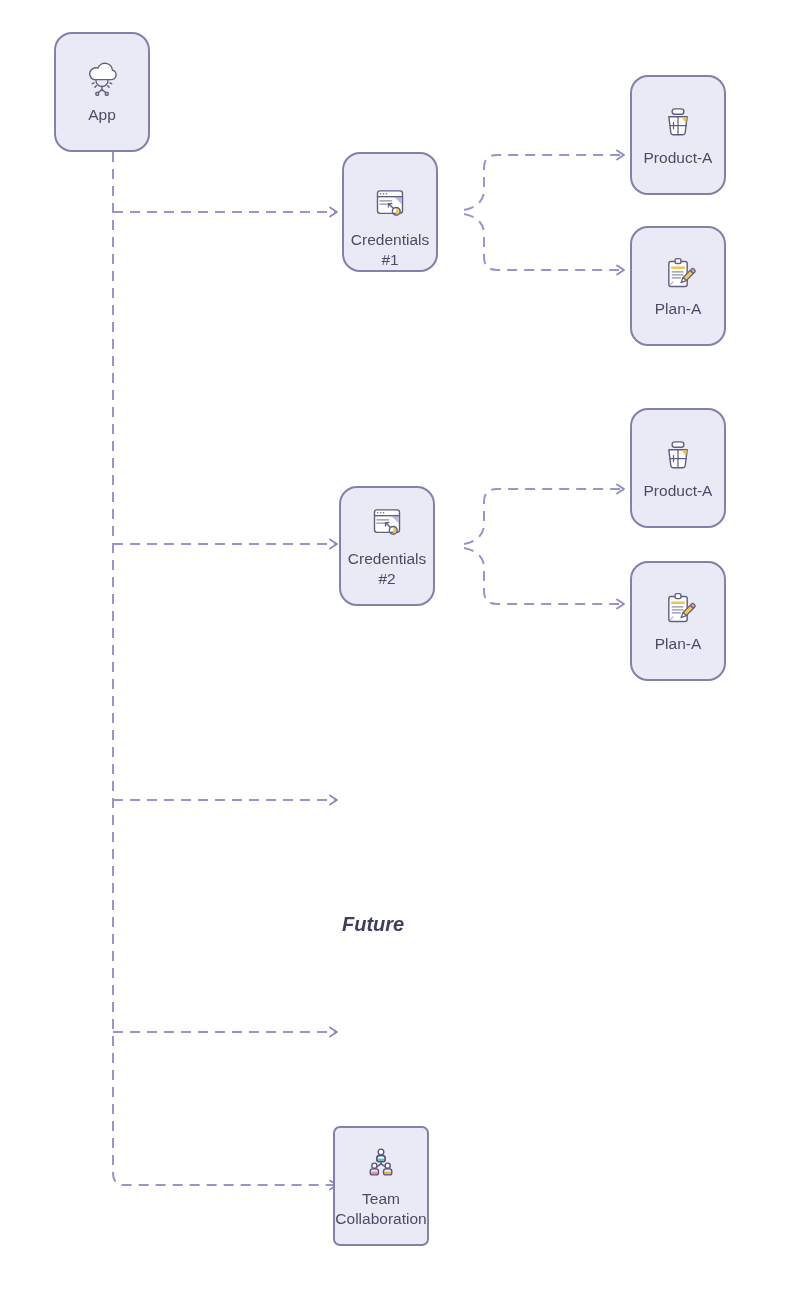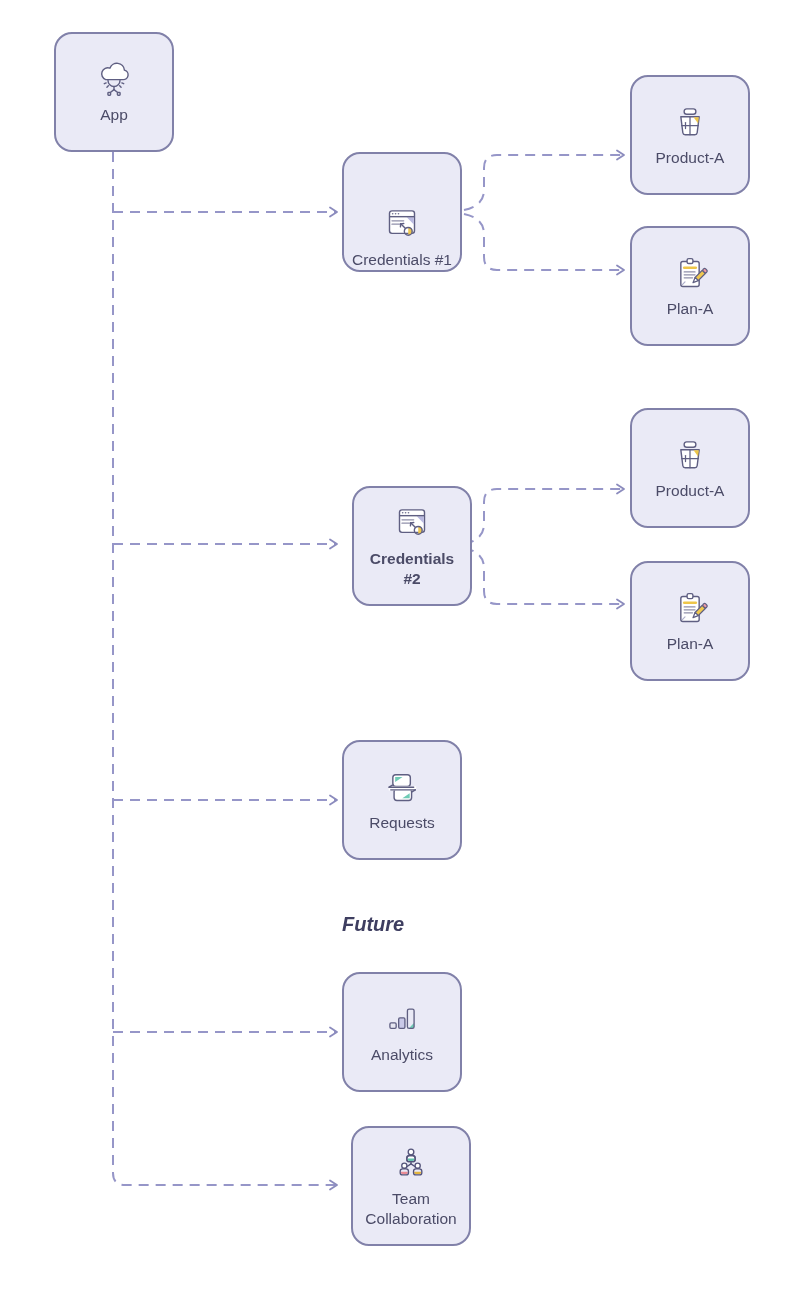--- a/index.html
+++ b/index.html
@@ -7,21 +7,21 @@
     position:relative;
     width:801px;height:1294px;
     background:#ffffff;
     font-family:"Liberation Sans","DejaVu Sans",sans-serif;
     overflow:hidden;
   }
   #edge-layer{position:absolute;left:0;top:0;width:801px;height:1294px;}
   .edge{fill:none;stroke:#9696c8;stroke-width:2;stroke-dasharray:10 7;}
   .node{
     position:absolute;
-    width:120px;height:120px;
+    width:96px;height:120px;
     box-sizing:border-box;
     background:#eaeaf6;
     border:2px solid #8181a9;
     border-radius:18px;
     display:flex;flex-direction:column;
     align-items:center;justify-content:center;
     gap:5px;
   }
   .node .icon{width:40px;height:40px;display:block;}
   .node .label{
@@ -37,26 +37,26 @@
     font-size:20px;
     font-style:italic;
     font-weight:bold;
     color:#3e3e60;
   }
   
   #node-app{left:54px;top:32px;}
   #node-credentials1{left:342px;top:152px;justify-content:flex-end;}
   #node-product-a1{left:630px;top:75px;}
   #node-plan-a1{left:630px;top:226px;}
-  #node-credentials2{left:352px;top:486px;font-weight:bold;}
+  #node-credentials2{left:339px;top:486px;}
   #node-product-a2{left:630px;top:408px;}
   #node-plan-a2{left:630px;top:561px;}
   #node-requests{left:342px;top:740px;}
   #node-analytics{left:342px;top:972px;}
-  #node-team{left:351px;top:1126px;}
+  #node-team{left:333px;top:1126px;border-radius:7px;}
 </style>
 </head>
 <body>
 
 <div id="canvas">
 
   <svg id="edge-layer" viewBox="0 0 801 1294" xmlns="http://www.w3.org/2000/svg">
     <defs>
       <marker id="arrow" markerUnits="userSpaceOnUse" markerWidth="13" markerHeight="13" refX="9" refY="6" orient="auto">
         <path d="M2,1.5 L9,6 L2,10.5" fill="none" stroke="#8b8bbd" stroke-width="1.8" stroke-linecap="round" stroke-linejoin="round"></path>
@@ -221,52 +221,23 @@
         <g transform="rotate(45 32 30)" stroke="#5f5f82" stroke-width="1.5" stroke-linejoin="round">
           <rect x="29.3" y="13.8" width="5.4" height="4.2" rx="1.8" fill="#ef9aa6"></rect>
           <rect x="29.3" y="18" width="5.4" height="12" fill="#f0c84f"></rect>
           <path d="M29.3,30 L32,36.2 L34.7,30 Z" fill="#ffffff"></path>
         </g>
       </svg>
     </span>
     <span class="label">Plan-A</span>
   </div>
 
-  <div class="node" id="node-requests">
-    <span class="icon">
-      <svg viewBox="0 0 48 48" width="40" height="40">
-        <rect x="13" y="8" width="21" height="14" rx="3.5" fill="#ffffff" stroke="#5f5f82" stroke-width="1.7"></rect>
-        <path d="M15.8,10.8 h8.8 l-8.8,6 z" fill="#6fcbb5" stroke="none"></path>
-        <rect x="14.5" y="25" width="21" height="14" rx="3.5" fill="#ffffff" stroke="#5f5f82" stroke-width="1.7"></rect>
-        <path d="M33.2,36.3 h-8.8 l8.8,-6 z" fill="#6fcbb5" stroke="none"></path>
-        <rect x="8" y="22" width="33" height="5" fill="#ffffff" stroke="none"></rect>
-        <g stroke="#5f5f82" stroke-width="1.7" stroke-linecap="round">
-          <line x1="8.5" y1="23" x2="38" y2="23"></line>
-          <line x1="10.5" y1="26.2" x2="40" y2="26.2"></line>
-          <path d="M8.5,23 l4,-2.4" fill="none"></path>
-          <path d="M40,26.2 l-4,2.4" fill="none"></path>
-        </g>
-      </svg>
-    </span>
-    <span class="label">Requests</span>
-  </div>
 
   <div class="section-label">Future</div>
 
-  <div class="node" id="node-analytics">
-    <span class="icon">
-      <svg viewBox="0 0 48 48" width="40" height="40">
-        <rect x="9.5" y="27.5" width="7.5" height="6.5" rx="1.5" fill="#e6e6f1" stroke="#5f5f82" stroke-width="1.6"></rect>
-        <rect x="20" y="21.5" width="7.5" height="12.5" rx="1.5" fill="#c9c9e8" stroke="#5f5f82" stroke-width="1.6"></rect>
-        <path d="M38.3,27.5 v4.5 q0,2 -2,2 h-4 z" fill="#6fcbb5" stroke="none"></path>
-        <rect x="30.5" y="11" width="8" height="23" rx="2" fill="none" stroke="#5f5f82" stroke-width="1.6"></rect>
-      </svg>
-    </span>
-    <span class="label">Analytics</span>
-  </div>
 
   <div class="node" id="node-team">
     <span class="icon">
       <svg viewBox="0 0 48 48" width="40" height="40">
         <g stroke="#54547a" stroke-width="1.6" fill="none" stroke-linecap="round">
           <path d="M24,21 v2.8"></path>
           <path d="M24,23.8 L17,28.5"></path>
           <path d="M24,23.8 L31,28.5"></path>
         </g>
 

